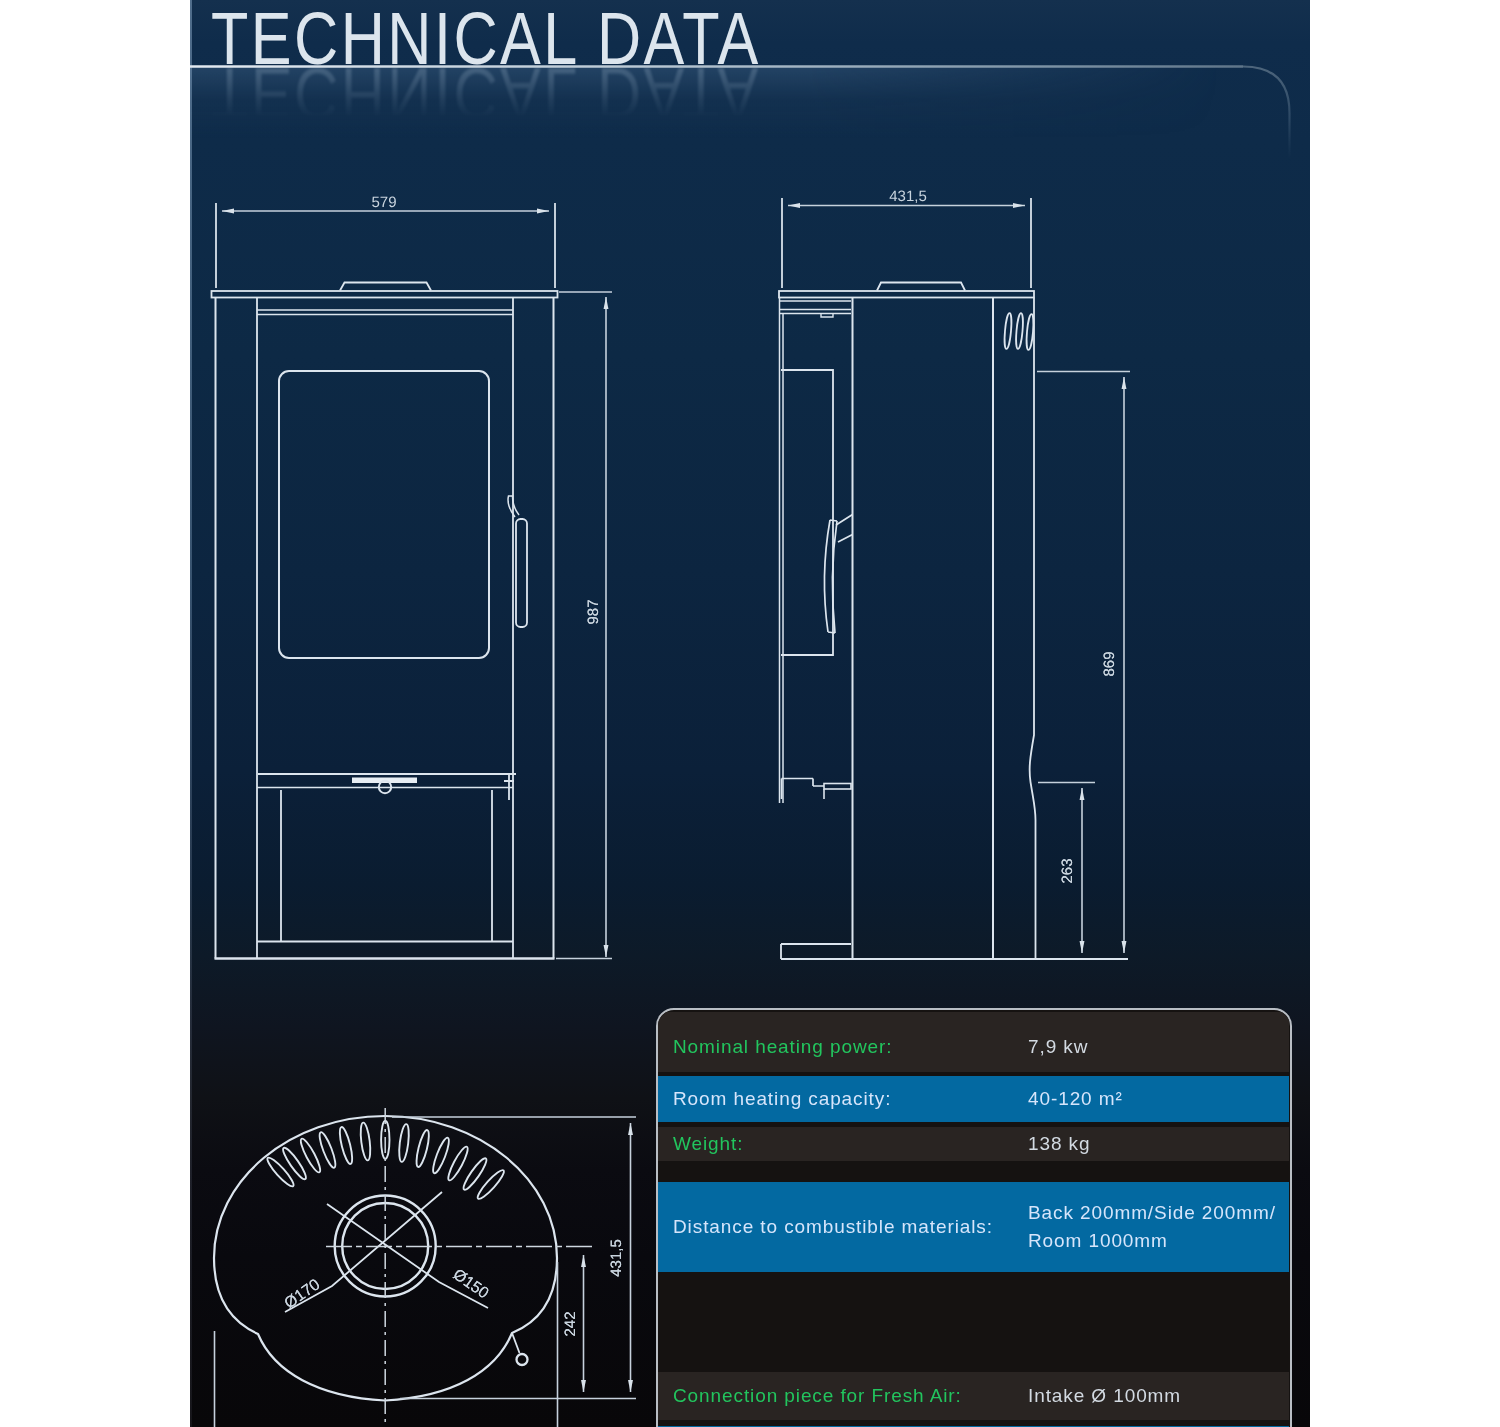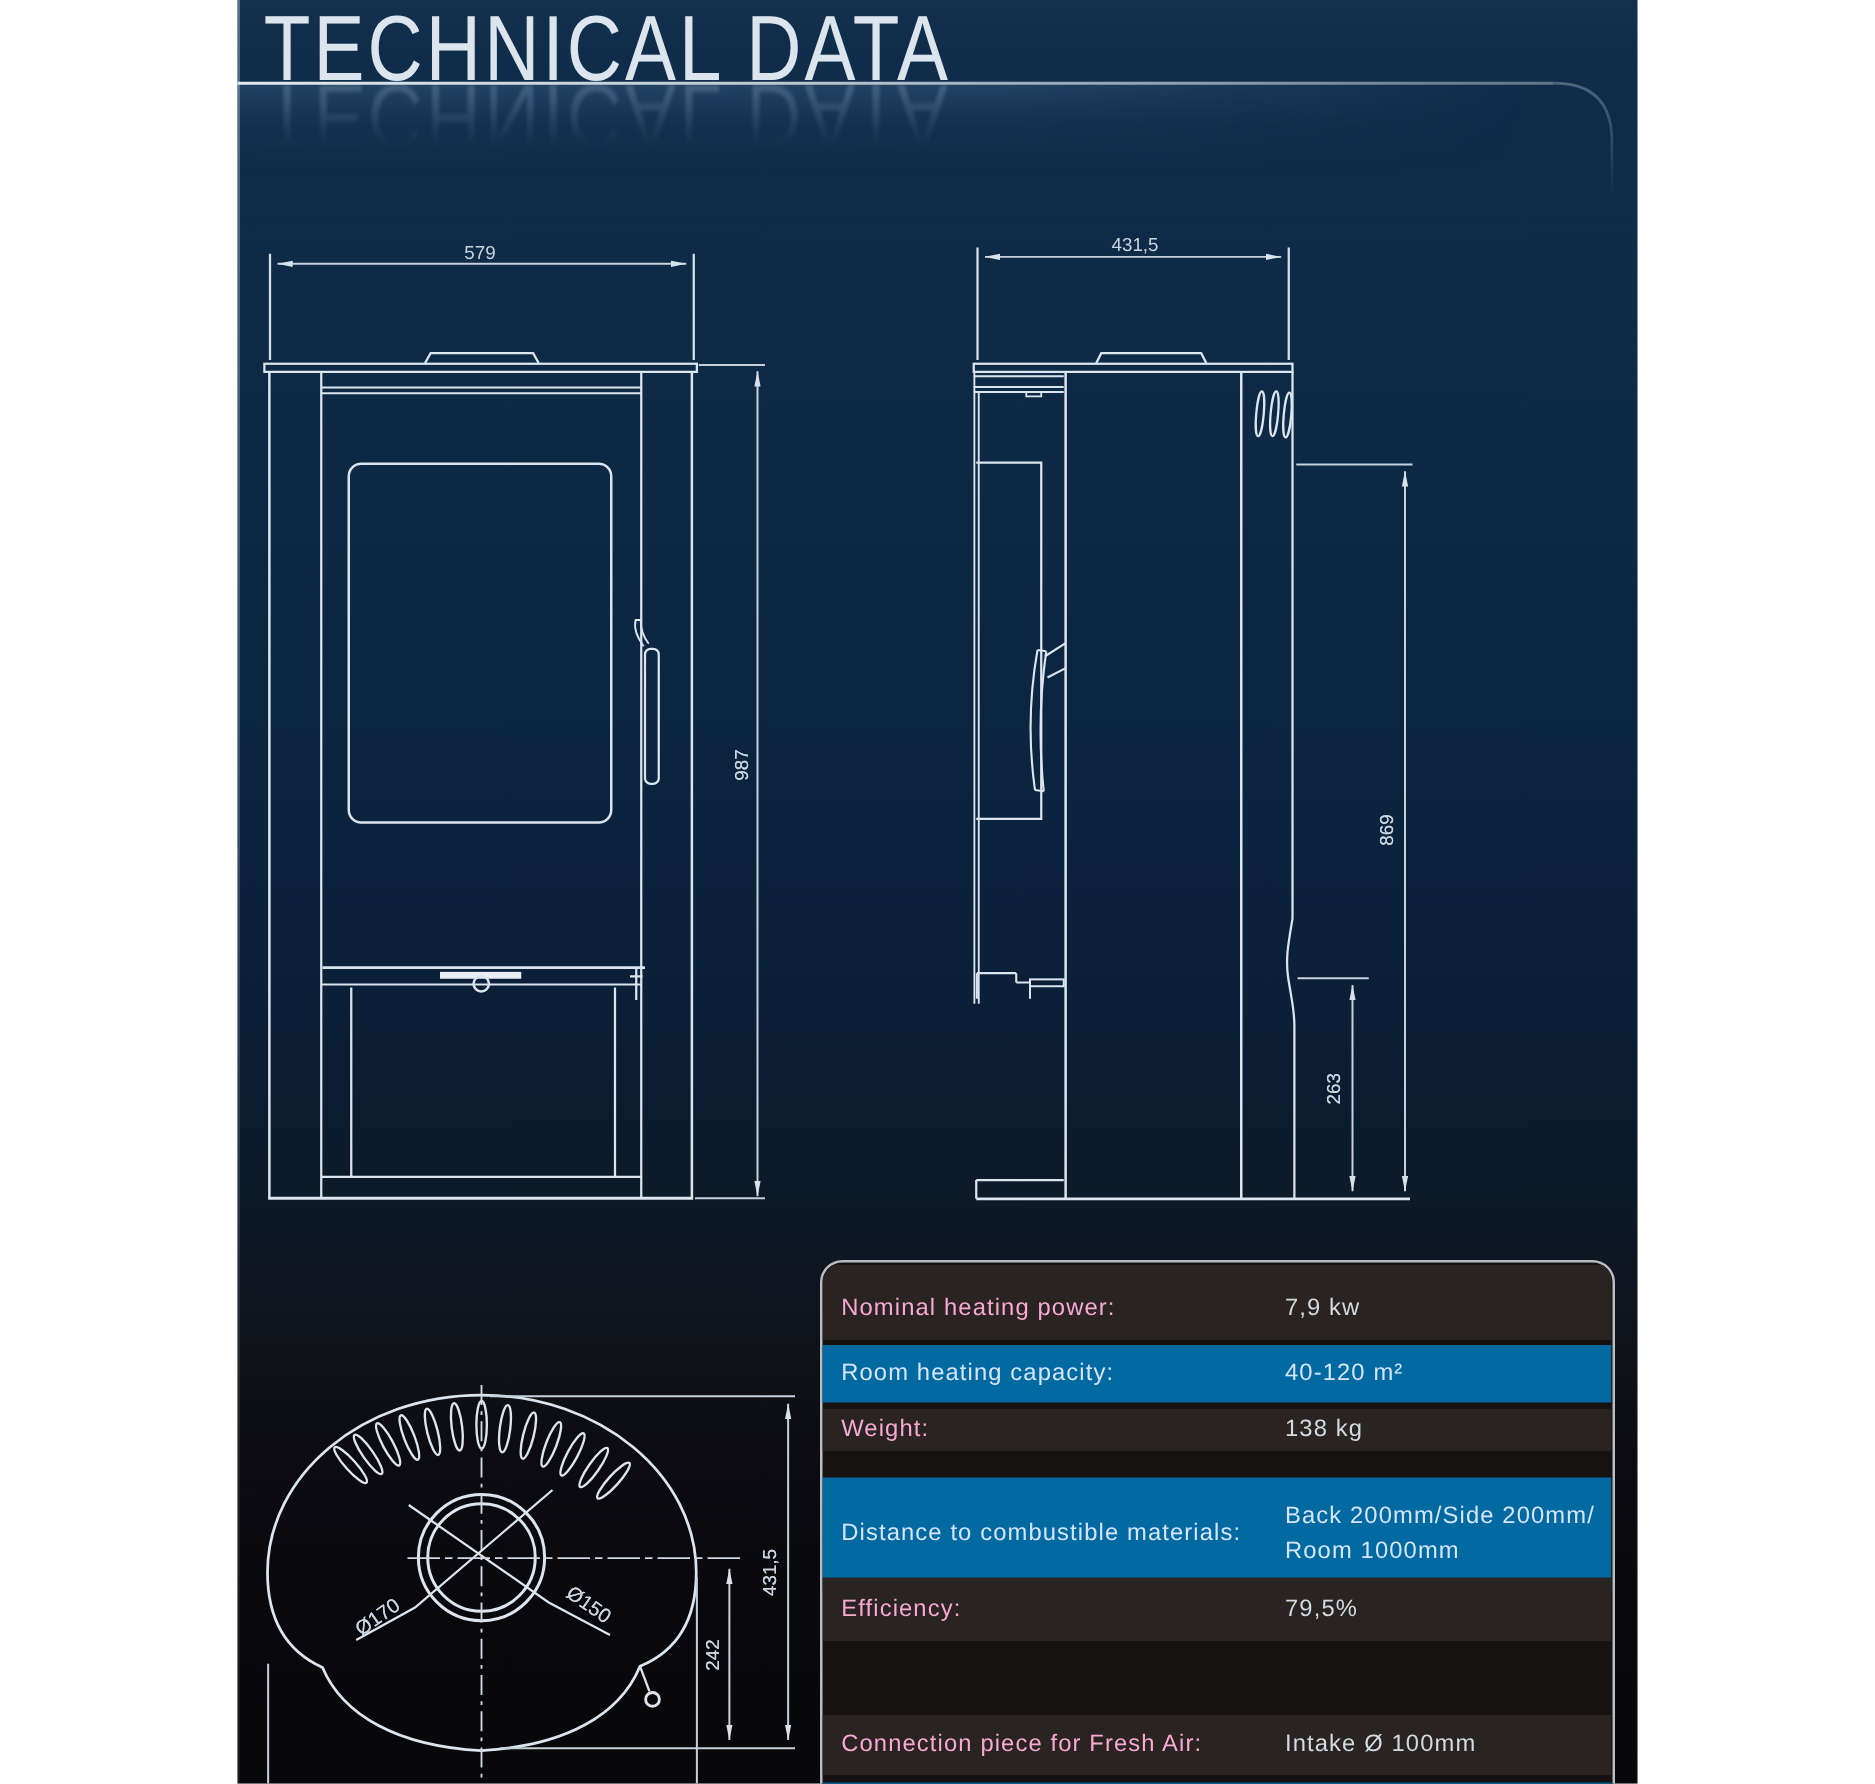--- a/index.html
+++ b/index.html
@@ -18,21 +18,21 @@
 -webkit-mask-image:linear-gradient(180deg,rgba(0,0,0,0) 22%,rgba(0,0,0,0.95) 88%);
 mask-image:linear-gradient(180deg,rgba(0,0,0,0) 22%,rgba(0,0,0,0.95) 88%);}
 svg{position:absolute;left:0;top:0;filter:blur(0.35px);}
 svg text{font-family:"Liberation Sans",sans-serif;fill:#c9d4de;text-rendering:geometricPrecision;}
 
 .tbl{position:absolute;left:656px;top:1008px;width:636px;height:520px;
 background:#151211;border:2.5px solid #b9bec4;border-radius:18px;overflow:hidden;box-sizing:border-box;}
 .row{position:absolute;left:0;width:631px;}
 .dark{background:#292422;}
 .blue{background:#0369a1;}
-.row .lab{position:absolute;left:15px;top:50%;transform:translateY(-50%);font-size:19px;letter-spacing:0.9px;color:#f9a8d4;white-space:nowrap;}
+.row .lab{position:absolute;left:15px;top:50%;transform:translateY(-50%);font-size:19px;letter-spacing:0.9px;color:#22c55e;white-space:nowrap;}
 .row .val{position:absolute;left:370px;top:50%;transform:translateY(-50%);font-size:19px;letter-spacing:0.9px;color:#d3dae2;white-space:nowrap;}
 .blue .lab,.blue .val{color:#d6e5fb;}
 </style></head>
 <body>
 
 <div class="content"></div>
 
 <div class="glow"></div>
 
 <div class="leftedge"></div>
@@ -237,24 +237,20 @@
       <span class="lab">Weight:</span>
       <span class="val">138 kg</span>
     </div>
 
 <div class="row blue" style="top:172.1px;height:90px;">
       <span class="lab">Distance to combustible materials:</span>
       <span class="val" style="top:20px;transform:none;">Back 200mm/Side 200mm/</span>
       <span class="val" style="top:48px;transform:none;">Room 1000mm</span>
     </div>
 
-<div class="row dark" style="top:252px;height:51.4px;">
-      <span class="lab">Efficiency:</span>
-      <span class="val">79,5%</span>
-    </div>
 
 
 <div class="row dark" style="top:361.9px;height:48.2px;">
       <span class="lab">Connection piece for Fresh Air:</span>
       <span class="val">Intake Ø 100mm</span>
     </div>
 
 <div class="row blue" style="top:415.5px;height:40px;"></div>
 </div>
 

